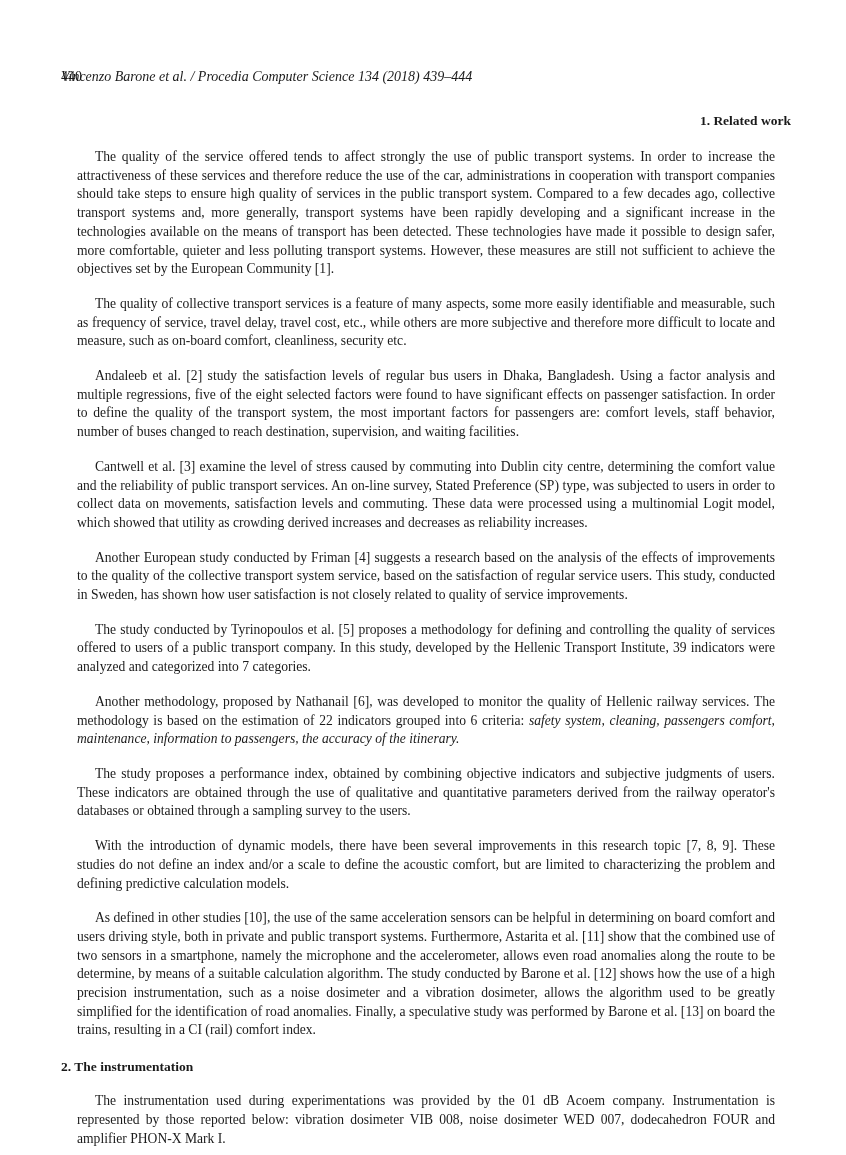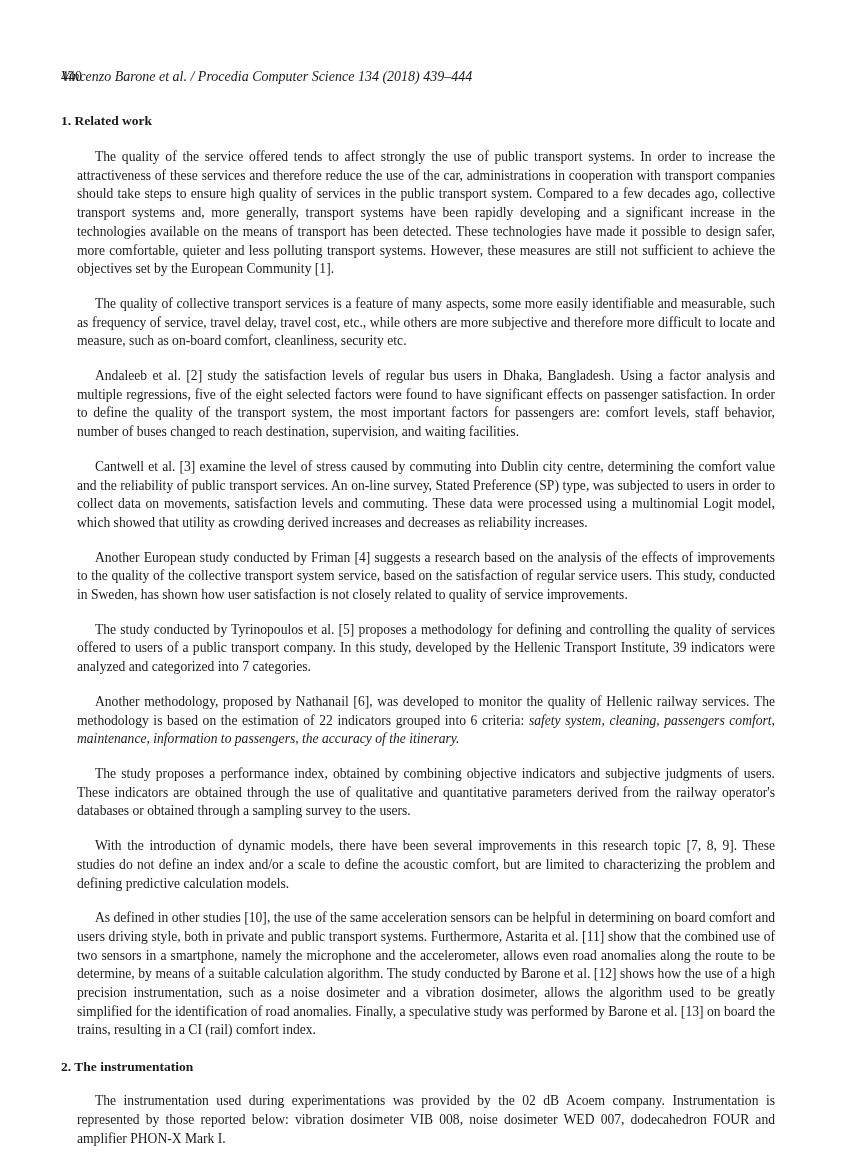--- a/index.html
+++ b/index.html
@@ -12,21 +12,21 @@
       font-size: 14px; line-height: 16px;
     }
     .header .pageno { position: absolute; left: 0; top: 0; }
     .header .running { position: absolute; left: 0; right: 0; top: 0; text-align: left; font-style: italic; }
     .content {
       position: absolute; left: 61px; top: 112px; width: 730px;
     }
     h2 {
       font-size: 13.5px; font-weight: bold; margin: 0; line-height: 18px;
     }
-    h2.sec1 { margin-bottom: 18px; }
+    h2.sec1 { margin-bottom: 18px; text-align: right; }
     h2.sec2 { margin-top: 18px; margin-bottom: 14px; }
     p {
       margin: 16px; font-size: 13.6px; line-height: 18.7px; text-align: justify;
       text-indent: 18px; hyphens: none;
     }
     em { font-style: italic; }
   </style>
 </head>
 <body>
 
@@ -42,14 +42,14 @@
   <p>Andaleeb et al. [2] study the satisfaction levels of regular bus users in Dhaka, Bangladesh. Using a factor analysis and multiple regressions, five of the eight selected factors were found to have significant effects on passenger satisfaction. In order to define the quality of the transport system, the most important factors for passengers are: comfort levels, staff behavior, number of buses changed to reach destination, supervision, and waiting facilities.</p>
   <p>Cantwell et al. [3] examine the level of stress caused by commuting into Dublin city centre, determining the comfort value and the reliability of public transport services. An on-line survey, Stated Preference (SP) type, was subjected to users in order to collect data on movements, satisfaction levels and commuting. These data were processed using a multinomial Logit model, which showed that utility as crowding derived increases and decreases as reliability increases.</p>
   <p>Another European study conducted by Friman [4] suggests a research based on the analysis of the effects of improvements to the quality of the collective transport system service, based on the satisfaction of regular service users. This study, conducted in Sweden, has shown how user satisfaction is not closely related to quality of service improvements.</p>
   <p>The study conducted by Tyrinopoulos et al. [5] proposes a methodology for defining and controlling the quality of services offered to users of a public transport company. In this study, developed by the Hellenic Transport Institute, 39 indicators were analyzed and categorized into 7 categories.</p>
   <p><span>Another methodology, proposed by Nathanail [6], was developed to monitor the quality of Hellenic railway services. The methodology is based on the estimation of 22 indicators grouped into 6 criteria: </span><em>safety system, cleaning, passengers comfort, maintenance, information to passengers, the accuracy of the itinerary.</em></p>
   <p>The study proposes a performance index, obtained by combining objective indicators and subjective judgments of users. These indicators are obtained through the use of qualitative and quantitative parameters derived from the railway operator's databases or obtained through a sampling survey to the users.</p>
   <p>With the introduction of dynamic models, there have been several improvements in this research topic [7, 8, 9]. These studies do not define an index and/or a scale to define the acoustic comfort, but are limited to characterizing the problem and defining predictive calculation models.</p>
   <p>As defined in other studies [10], the use of the same acceleration sensors can be helpful in determining on board comfort and users driving style, both in private and public transport systems. Furthermore, Astarita et al. [11] show that the combined use of two sensors in a smartphone, namely the microphone and the accelerometer, allows even road anomalies along the route to be determine, by means of a suitable calculation algorithm. The study conducted by Barone et al. [12] shows how the use of a high precision instrumentation, such as a noise dosimeter and a vibration dosimeter, allows the algorithm used to be greatly simplified for the identification of road anomalies. Finally, a speculative study was performed by Barone et al. [13] on board the trains, resulting in a CI (rail) comfort index.</p>
 
   <h2 class="sec2">2. The instrumentation</h2>
-  <p>The instrumentation used during experimentations was provided by the 02 dB Acoem company. Instrumentation is represented by those reported below: vibration dosimeter VIB 008, noise dosimeter WED 007, dodecahedron FOUR and amplifier PHON-X Mark I.</p>
+  <p>The instrumentation used during experimentations was provided by the 01 dB Acoem company. Instrumentation is represented by those reported below: vibration dosimeter VIB 008, noise dosimeter WED 007, dodecahedron FOUR and amplifier PHON-X Mark I.</p>
 </div>
 
 </body></html>

